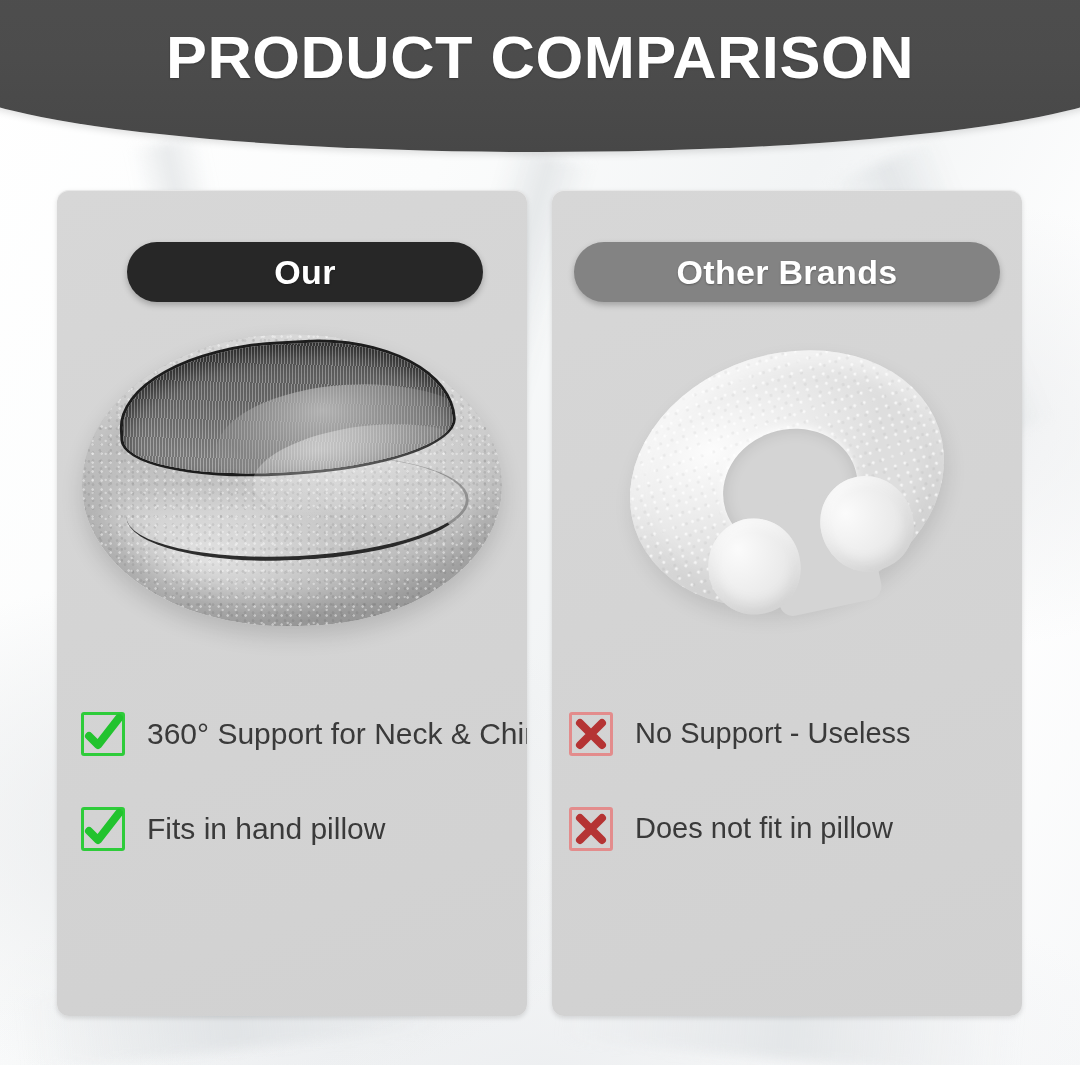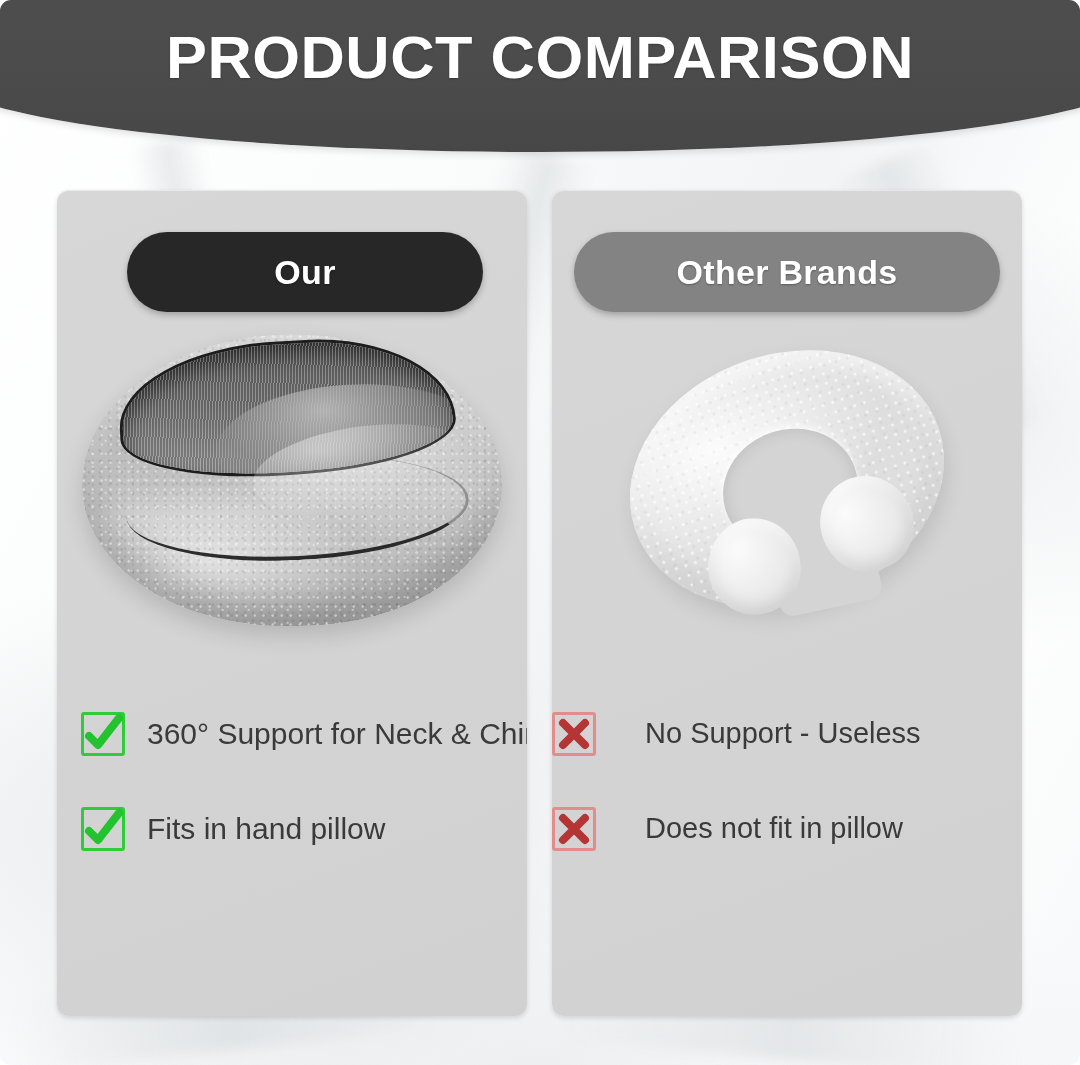--- a/index.html
+++ b/index.html
@@ -17,21 +17,20 @@
   #page {
     position: relative;
     width: 1080px;
     height: 1065px;
     background:
       radial-gradient(ellipse 700px 420px at 20% 78%, rgba(228,230,232,0.85) 0%, rgba(255,255,255,0) 62%),
       radial-gradient(ellipse 620px 380px at 86% 40%, rgba(231,233,235,0.75) 0%, rgba(255,255,255,0) 60%),
       radial-gradient(ellipse 900px 300px at 50% 100%, rgba(236,238,240,0.9) 0%, rgba(255,255,255,0) 70%),
       linear-gradient(118deg, #ffffff 0%, #fbfcfc 32%, #f2f4f5 55%, #ffffff 78%, #f7f8f9 100%);
     overflow: hidden;
-    border-radius: 11px;
   }
 
   
   .crease {
     position: absolute;
     background: linear-gradient(90deg, rgba(255,255,255,0) 0%, rgba(214,218,221,0.55) 50%, rgba(255,255,255,0) 100%);
     filter: blur(6px);
     pointer-events: none;
   }
   .crease.c1 { left: 470px; top: 150px; width: 90px; height: 260px; transform: rotate(16deg); }
@@ -82,22 +81,22 @@
     flex: 1 1 0;
     background: linear-gradient(160deg, #d7d7d7 0%, #d4d4d4 45%, #d1d1d1 100%);
     border-radius: 12px;
     box-shadow: 0 2px 5px rgba(0,0,0,0.13), inset 0 1px 0 rgba(255,255,255,0.45);
     overflow: hidden;
   }
 
   
   .badge {
     position: absolute;
-    top: 42px;
-    height: 80px;
+    top: 52px;
+    height: 60px;
     border-radius: 40px;
     display: flex;
     align-items: center;
     justify-content: center;
     color: #ffffff;
     font-size: 34px;
     font-weight: bold;
     letter-spacing: 0.3px;
     box-shadow: 0 3px 6px rgba(0,0,0,0.25);
     text-shadow: 0 1px 2px rgba(0,0,0,0.3);
@@ -264,21 +263,21 @@
     left: 0;
     right: 0;
     top: 496px;
   }
   .feature-row {
     display: flex;
     align-items: center;
     height: 95px;
   }
   .features.ours .feature-row  { padding-left: 24px; }
-  .features.others .feature-row { padding-left: 0; gap: 27px; }
+  .features.others .feature-row { padding-left: 17px; }
 
   .mark {
     position: relative;
     flex: 0 0 auto;
     width: 44px;
     height: 44px;
     box-sizing: border-box;
     border-radius: 3px;
     margin-right: 22px;
   }

